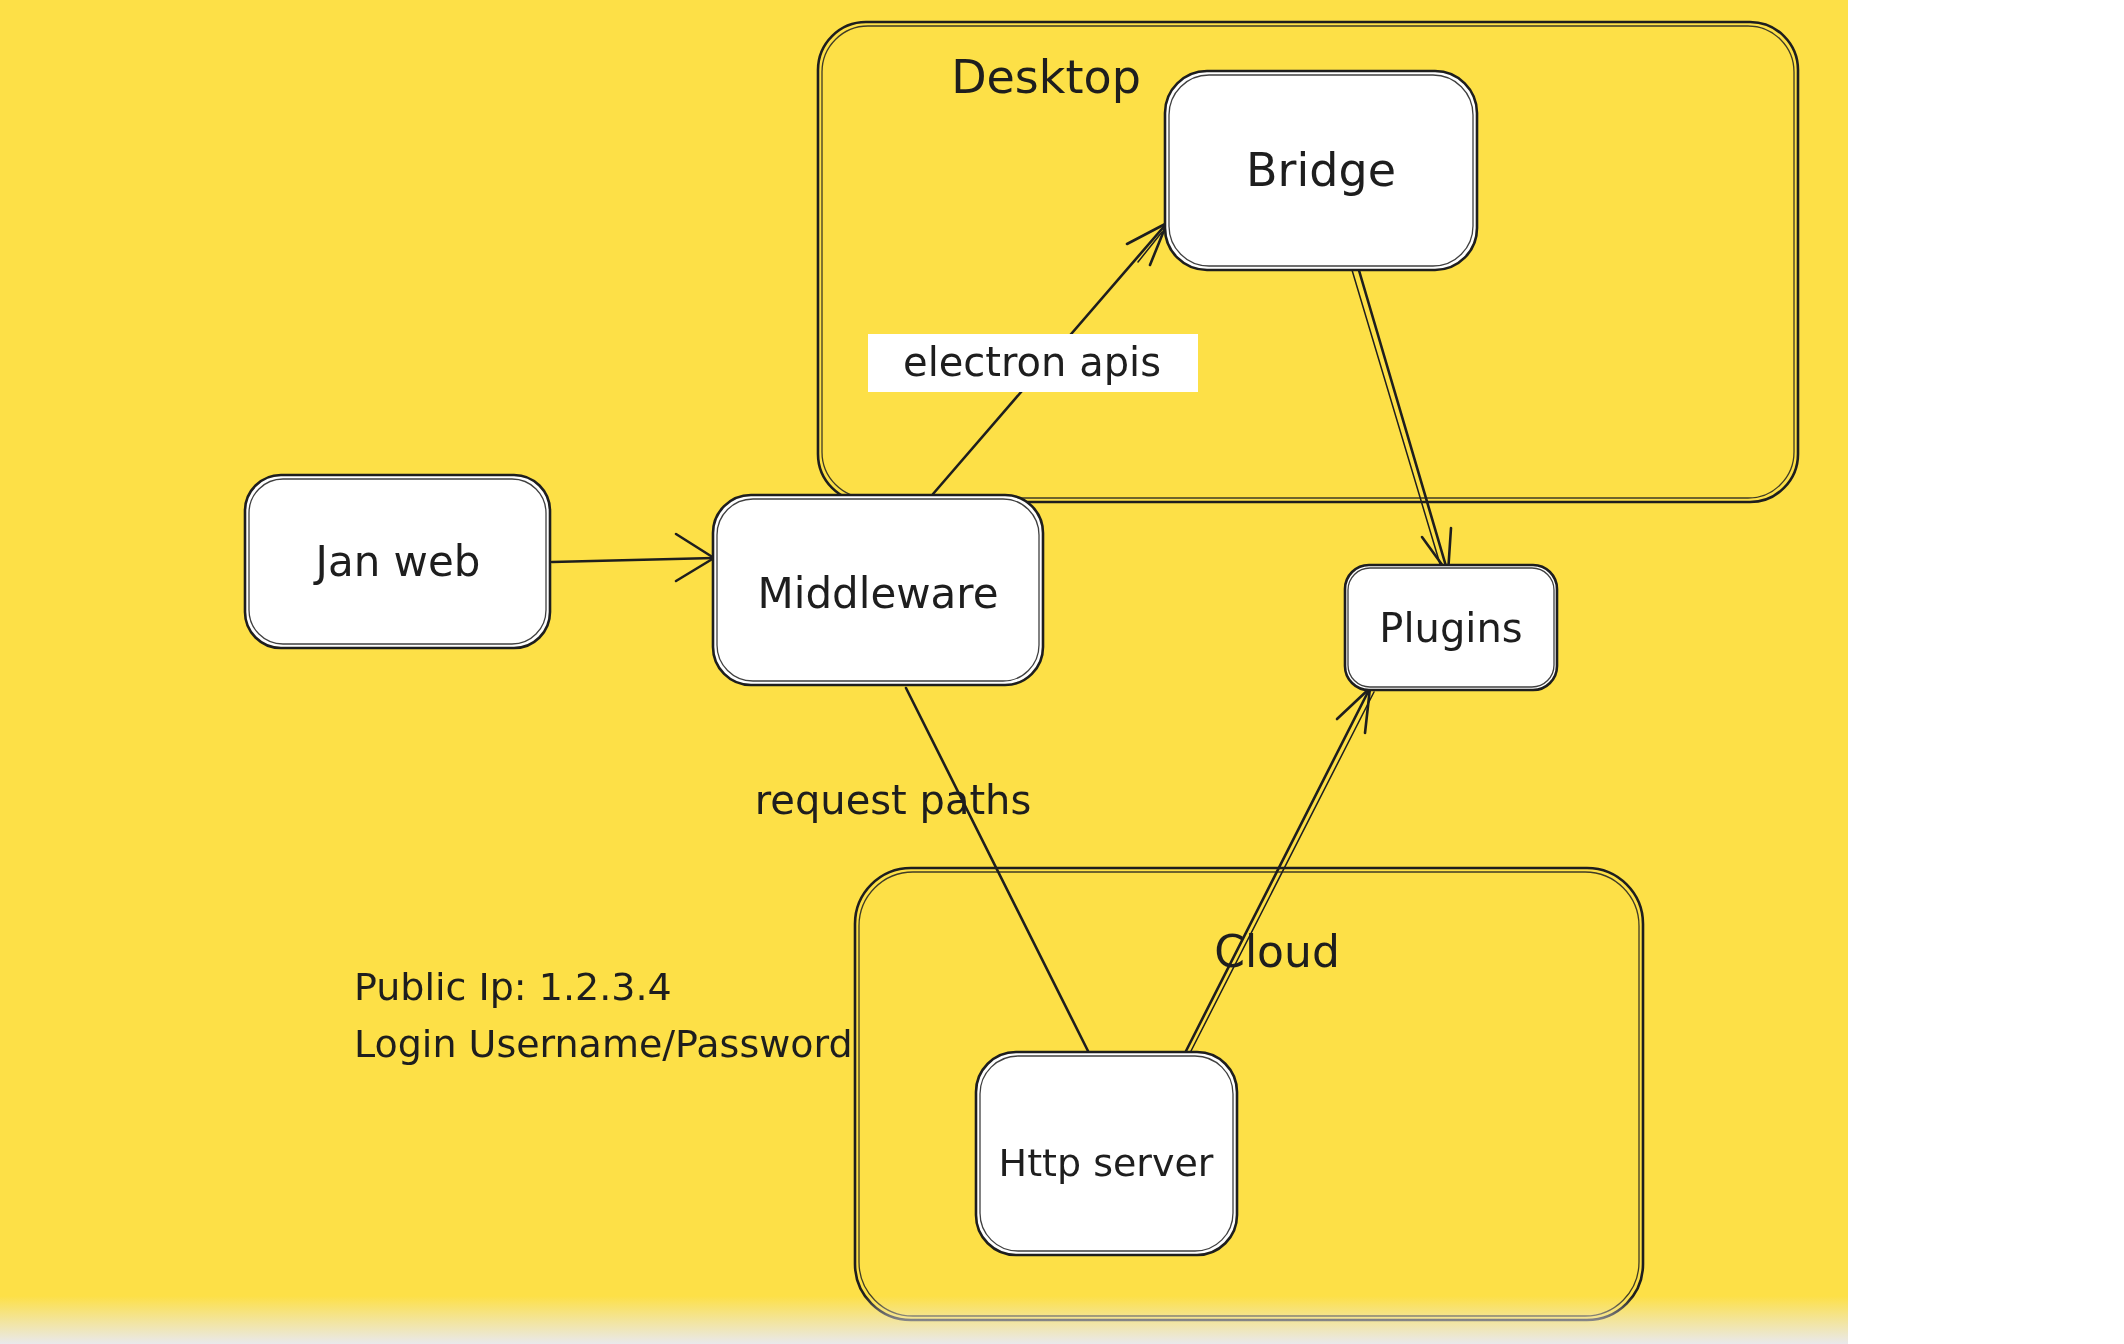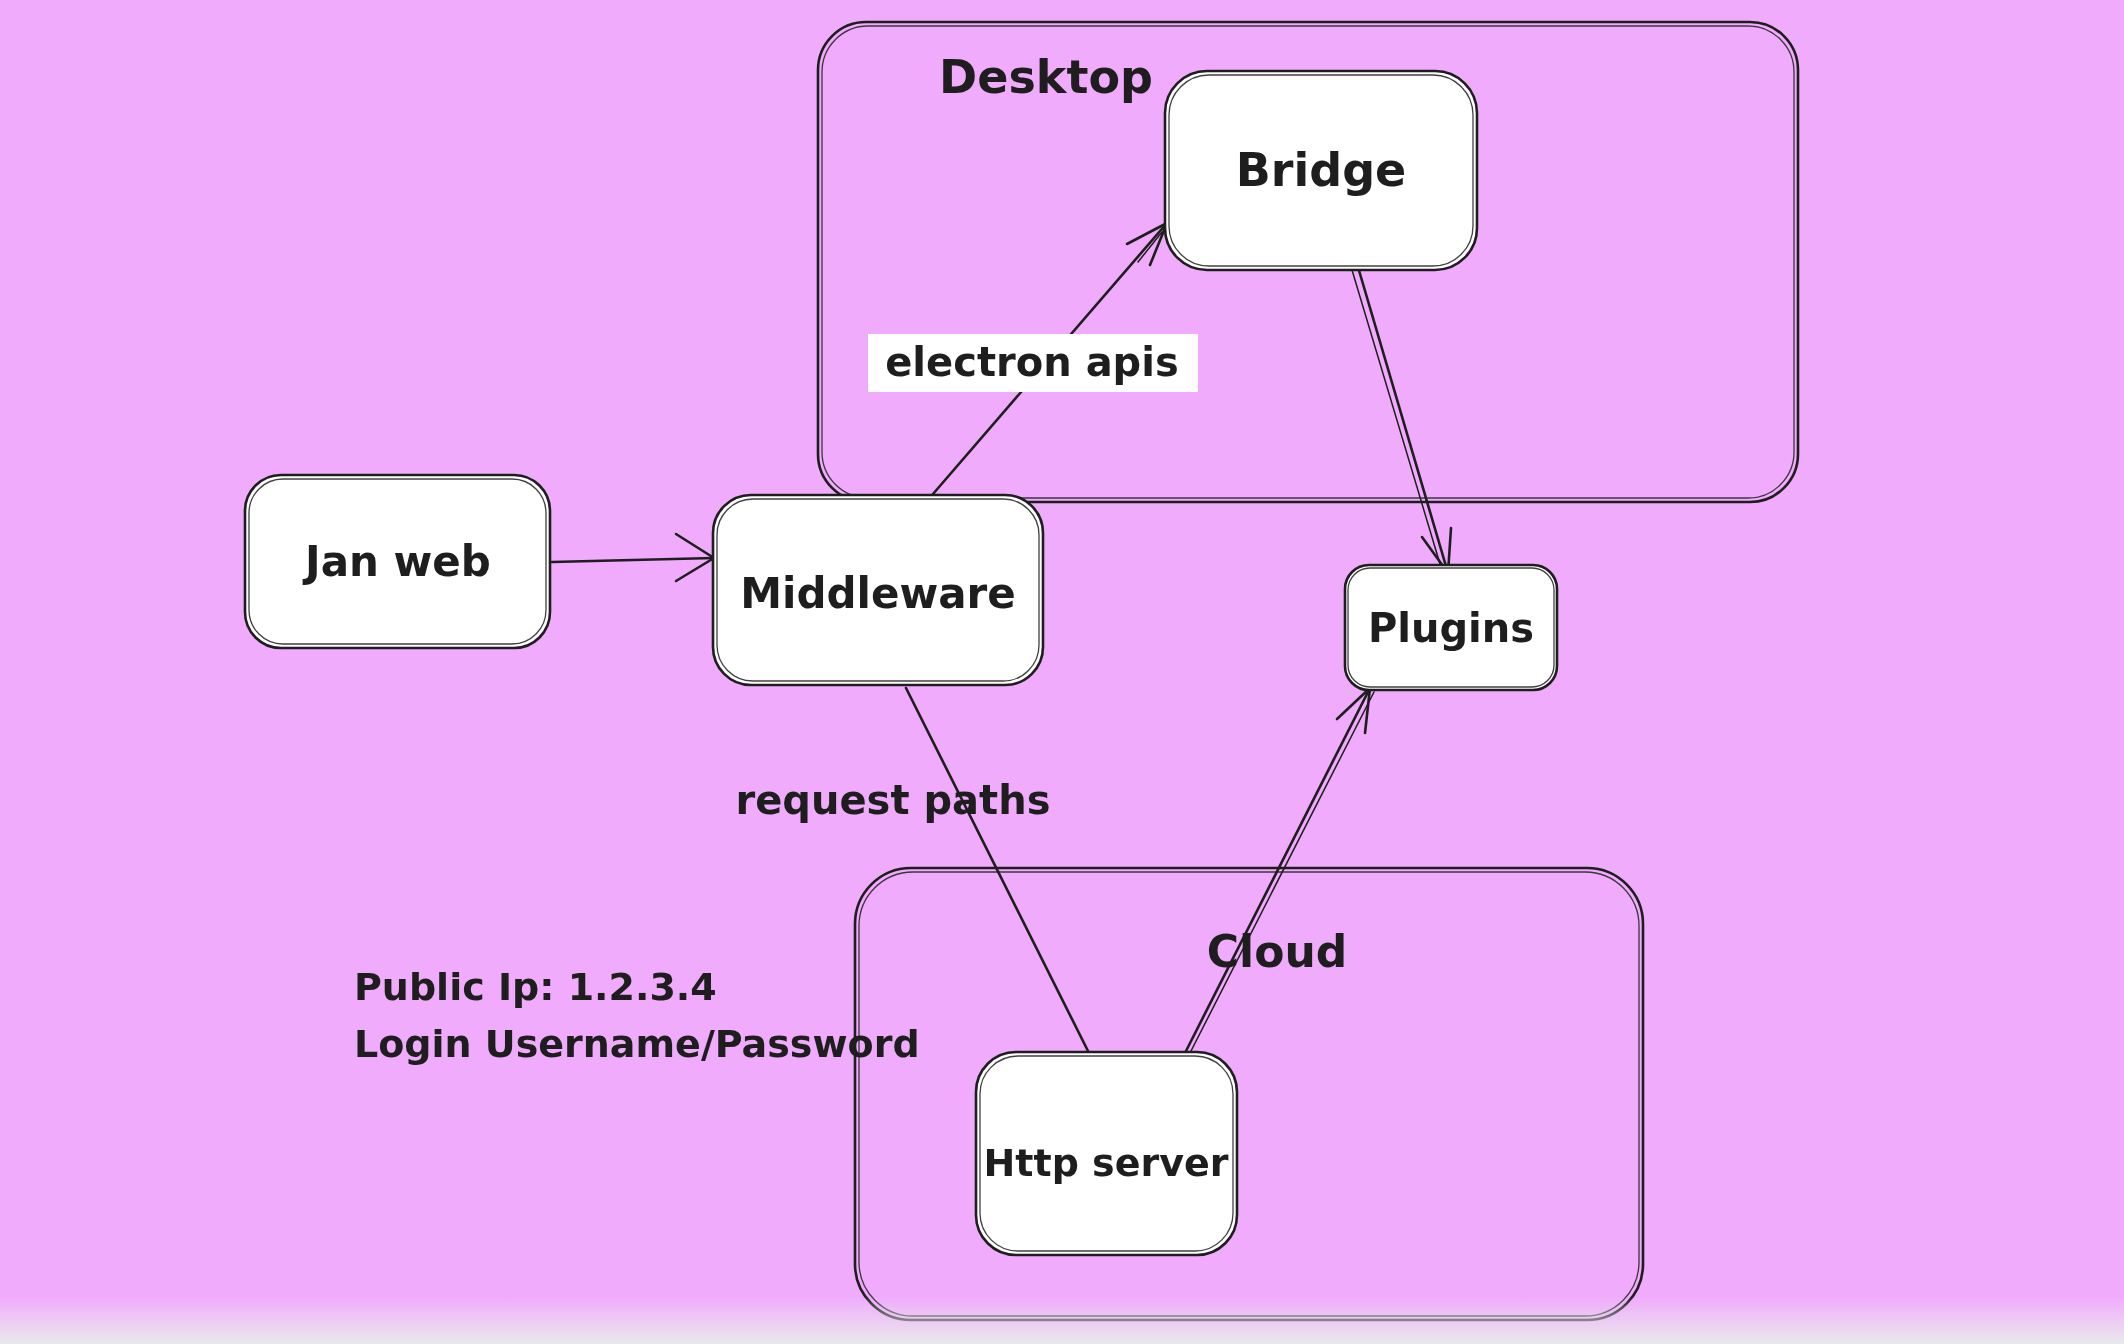--- a/index.html
+++ b/index.html
@@ -2,25 +2,24 @@
 <html><head>
 <meta charset="utf-8">
 <style>
   html, body {
     margin: 0;
     padding: 0;
     background: #ffffff;
   }
   .stage {
     position: relative;
-    width: 2124px;
+    width: 1848px;
     height: 1344px;
-    background: #f0abfc;
+    background: #fde047;
     overflow: hidden;
-    font-weight: bold;
   }
   svg { display: block; }
   .shape {
     fill: #ffffff;
     stroke: #1e1e1e;
     stroke-width: 2.6;
   }
   .shape.container { fill: none; }
   .sketch {
     fill: none;

